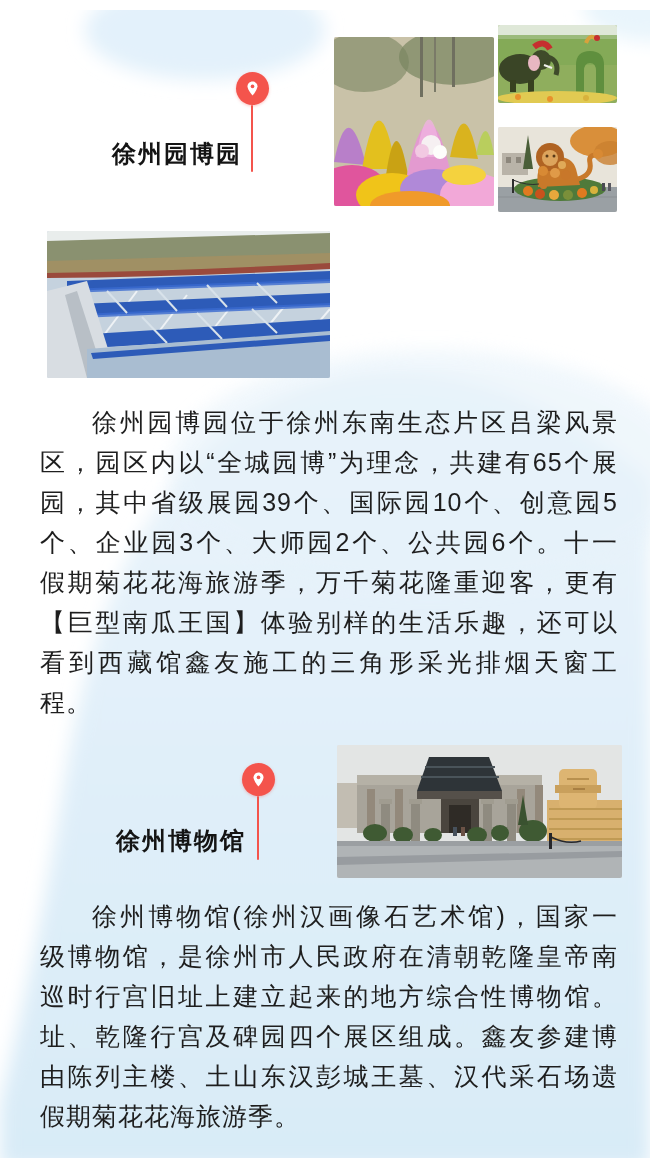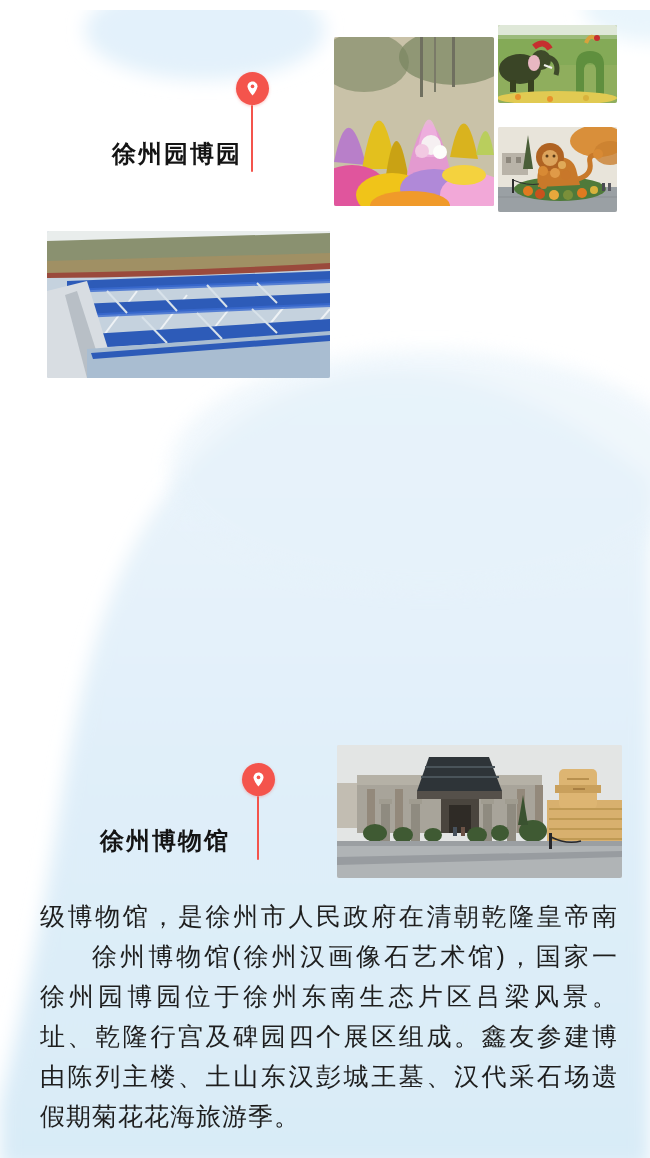--- a/index.html
+++ b/index.html
@@ -195,30 +195,40 @@
           <line x1="150" y1="82" x2="175" y2="108"></line>
         <line x1="205" y1="78" x2="230" y2="102"></line>
       </g>
       <path d="M0 60 L40 50 L70 147 L0 147 Z" fill="#d8dde2"></path>
       <path d="M18 64 L30 60 L58 147 L40 147 Z" fill="#b8bfc6"></path>
       <path d="M40 118 L283 100 L283 147 L40 147 Z" fill="#a9bdd1"></path>
       <path d="M44 122 L283 104 L283 110 L46 128 Z" fill="#2d5bb8"></path>
     </svg>
   </div>
 
+  <div class="para" style="top:392px;">
+    <div class="pline indent">徐州园博园位于徐州东南生态片区吕梁风景</div>
+    <div class="pline">区，园区内以“全城园博”为理念，共建有65个展</div>
+    <div class="pline">园，其中省级展园39个、国际园10个、创意园5</div>
+    <div class="pline">个、企业园3个、大师园2个、公共园6个。十一</div>
+    <div class="pline">假期菊花花海旅游季，万千菊花隆重迎客，更有</div>
+    <div class="pline">【巨型南瓜王国】体验别样的生活乐趣，还可以</div>
+    <div class="pline">看到西藏馆鑫友施工的三角形采光排烟天窗工</div>
+    <div class="pline short">程。</div>
+  </div>
 
   <div class="pin-circle layer" style="left:242px;top:753px;">
     <svg viewBox="0 0 24 24">
       <path d="M12 3.2c-3.5 0-6.3 2.7-6.3 6.1 0 4.6 6.3 11.5 6.3 11.5s6.3-6.9 6.3-11.5C18.3 5.9 15.5 3.2 12 3.2z" fill="#ffffff"></path>
       <circle cx="12" cy="9.4" r="2.3" fill="#f4544c"></circle>
     </svg>
   </div>
   <div class="pin-stem layer" style="left:257px;top:786px;height:64px;"></div>
 
-  <h2 class="place-title" style="left:100px;top:817px;">徐州博物馆</h2>
+  <h2 class="place-title" style="left:116px;top:817px;">徐州博物馆</h2>
 
   <div class="photo" style="left:337px;top:735px;width:285px;height:133px;">
     <svg viewBox="0 0 285 133" preserveAspectRatio="none">
       <rect width="285" height="133" fill="#e3e5e4"></rect>
       <rect x="0" y="38" width="30" height="45" fill="#c2bdb2"></rect>
       <rect x="20" y="30" width="185" height="58" fill="#a8a49a"></rect>
       <rect x="20" y="30" width="185" height="10" fill="#b5b1a6"></rect>
       <path d="M92 12 L152 12 L165 46 L80 46 Z" fill="#2e3438"></path>
       <line x1="88" y1="22" x2="158" y2="22" stroke="#4a545a" stroke-width="2"></line>
       <line x1="84" y1="32" x2="162" y2="32" stroke="#4a545a" stroke-width="2"></line>
@@ -267,22 +277,22 @@
       <rect y="96" width="285" height="5" fill="#9b9fa2"></rect>
       <path d="M0 112 L285 106 L285 112 L0 120 Z" fill="#989ca0"></path>
       <rect x="212" y="88" width="3" height="16" fill="#26262a"></rect>
       <path d="M214 92 q16 8 30 4" stroke="#26262a" stroke-width="1.5" fill="none"></path>
       <rect x="116" y="82" width="4" height="9" fill="#47515c"></rect>
       <rect x="124" y="82" width="4" height="9" fill="#6b5246"></rect>
     </svg>
   </div>
 
   <div class="para" style="top:886px;">
+    <div class="pline indent">徐州博物馆(徐州汉画像石艺术馆)，国家一</div>
     <div class="pline">级博物馆，是徐州市人民政府在清朝乾隆皇帝南</div>
-    <div class="pline indent">徐州博物馆(徐州汉画像石艺术馆)，国家一</div>
-    <div class="pline">徐州园博园位于徐州东南生态片区吕梁风景。</div>
+    <div class="pline">巡时行宫旧址上建立起来的地方综合性博物馆。</div>
     <div class="pline">址、乾隆行宫及碑园四个展区组成。鑫友参建博</div>
     <div class="pline">由陈列主楼、土山东汉彭城王墓、汉代采石场遗</div>
     <div class="pline short">假期菊花花海旅游季。</div>
   </div>
 
   <div class="bottom-edge"></div>
 </div>
 
 </body></html>

